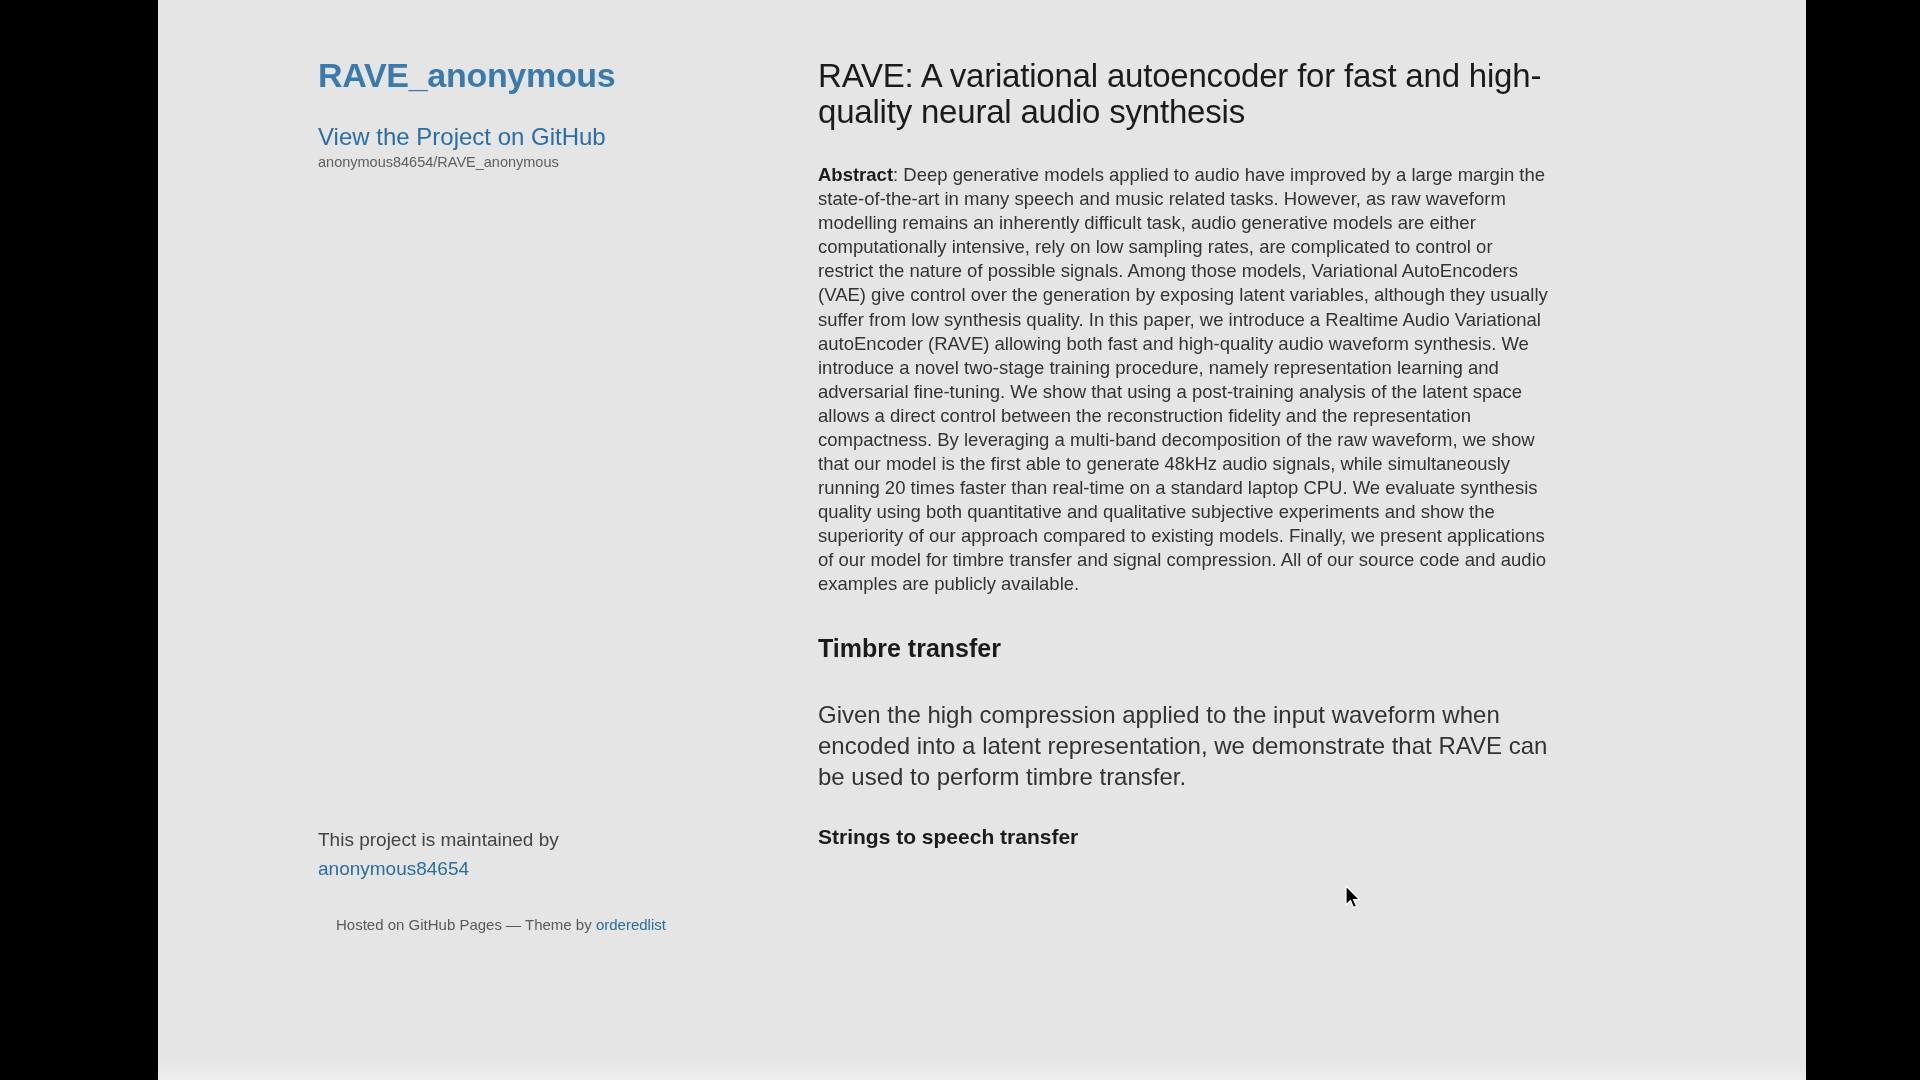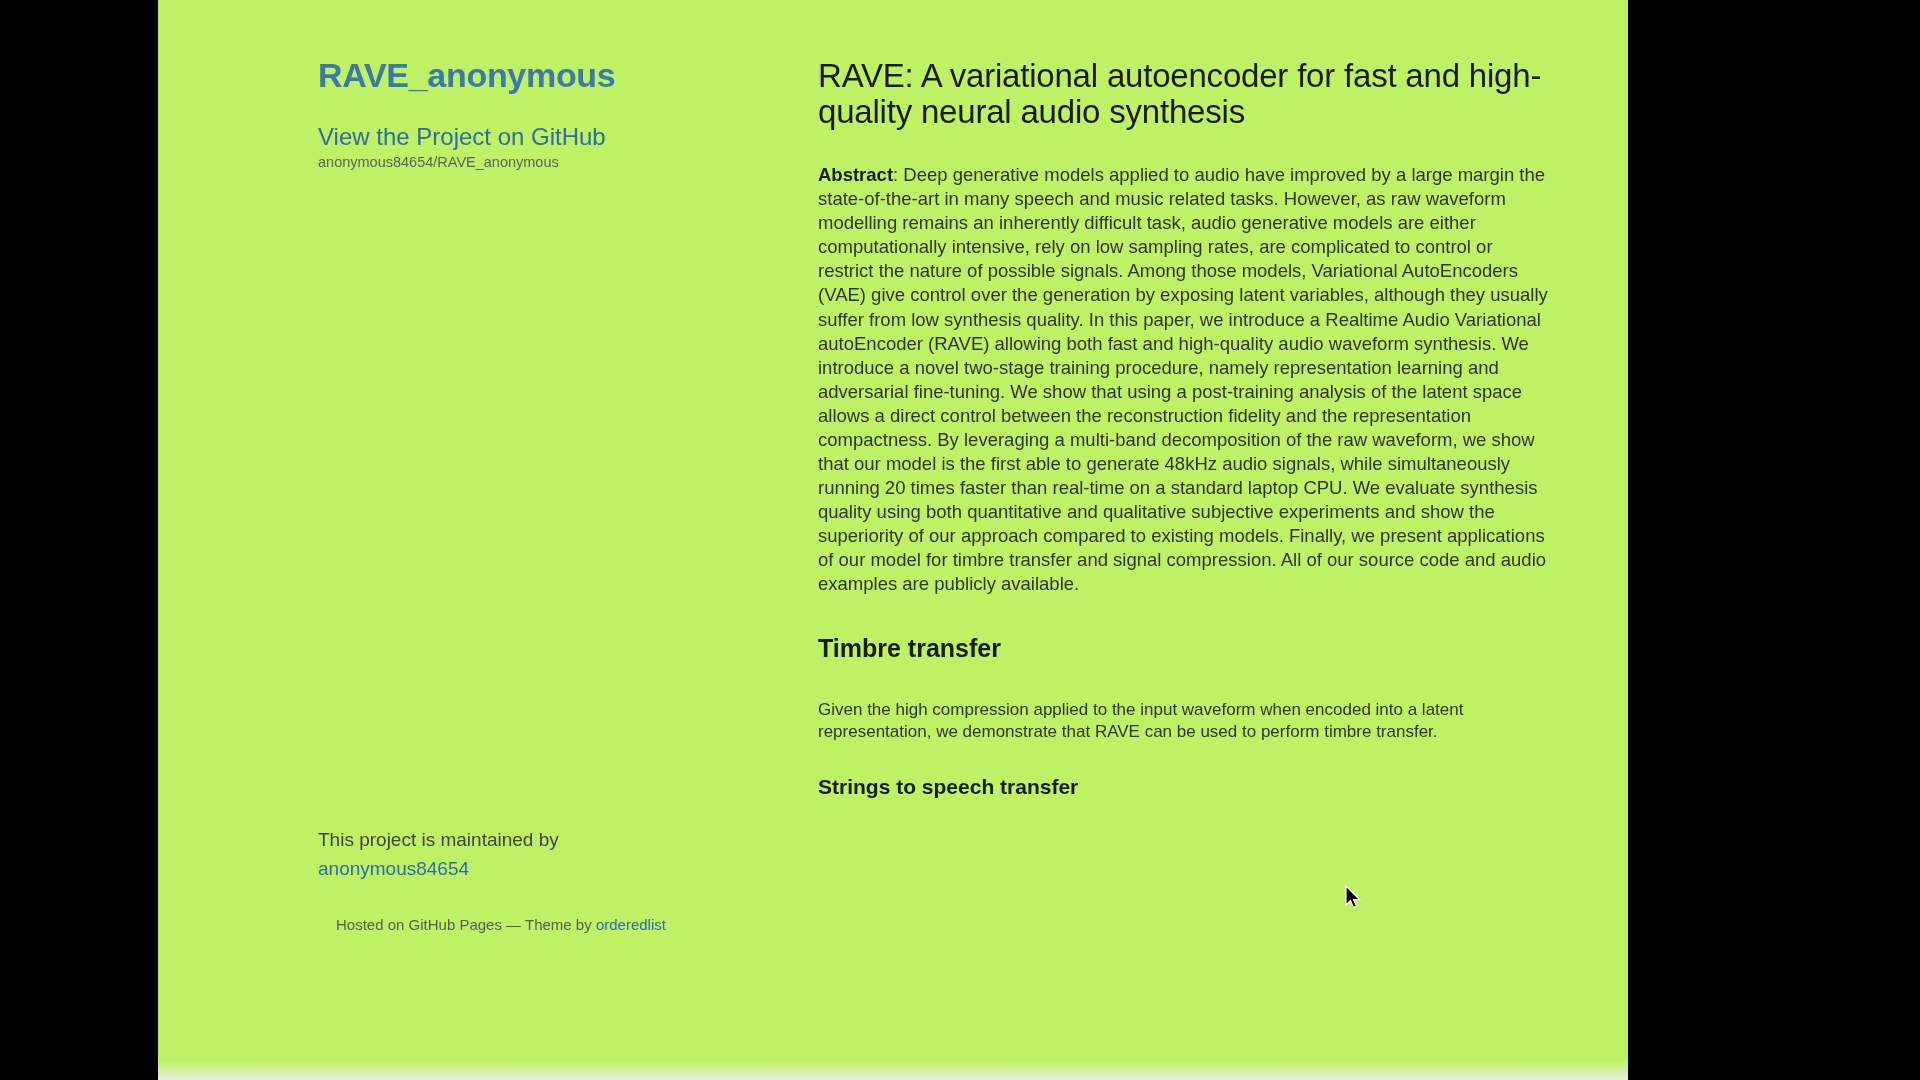--- a/index.html
+++ b/index.html
@@ -10,23 +10,23 @@
     height: 1080px;
     background: #000000;
     font-family: "Liberation Sans", sans-serif;
     overflow: hidden;
   }
 
   #page {
     position: absolute;
     left: 158px;
     top: 0;
-    width: 1470px;
+    width: 1648px;
     height: 1080px;
-    background: #bef264;
+    background: #e5e5e5;
     overflow: hidden;
   }
 
   .wrapper {
     display: flex;
     flex-direction: row;
     padding-top: 56px;
     padding-left: 160px;
   }
 
@@ -115,21 +115,21 @@
   p.abstract b { color: #1b1b1b; font-weight: bold; }
 
   h2.section {
     font-size: 25px;
     font-weight: bold;
     color: #1b1b1b;
     margin: 0 0 36px 0;
   }
 
   p.body-text {
-    font-size: 17px;
+    font-size: 24px;
     line-height: 1.3;
     color: #333333;
     margin: 0 0 32px 0;
   }
 
   h3.subsection {
     font-size: 21px;
     font-weight: bold;
     color: #1b1b1b;
     margin: 0;

